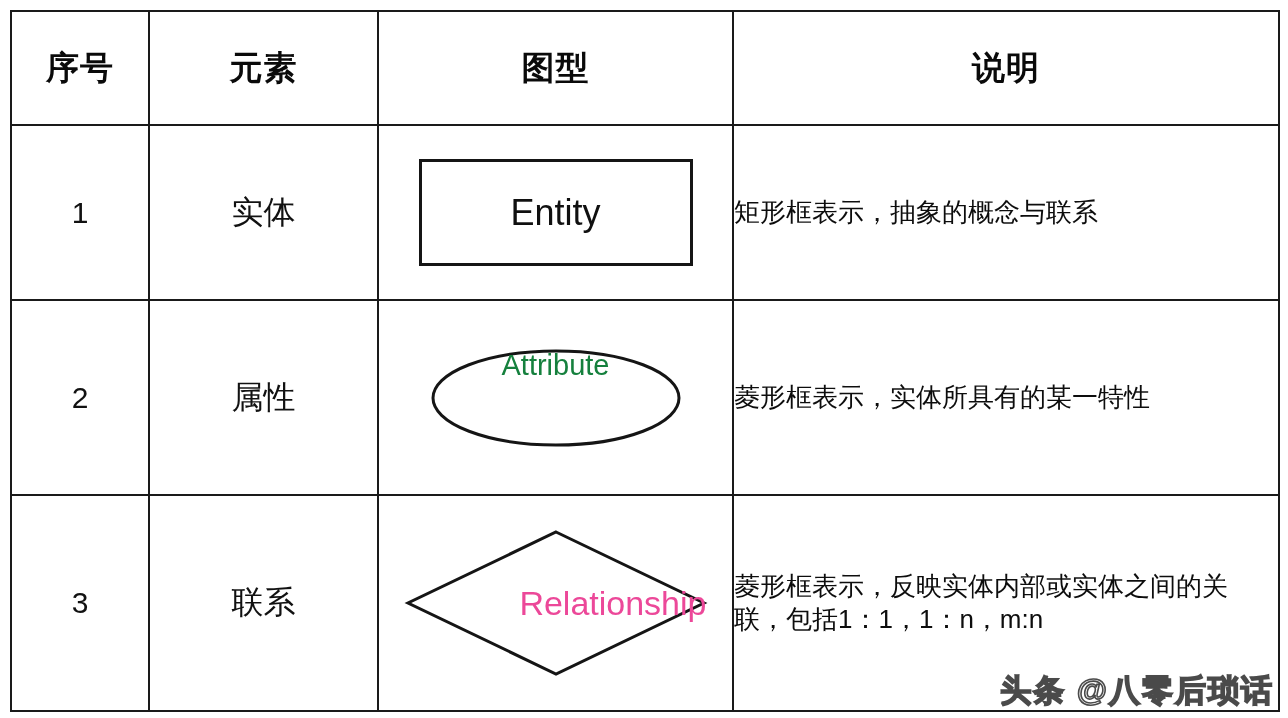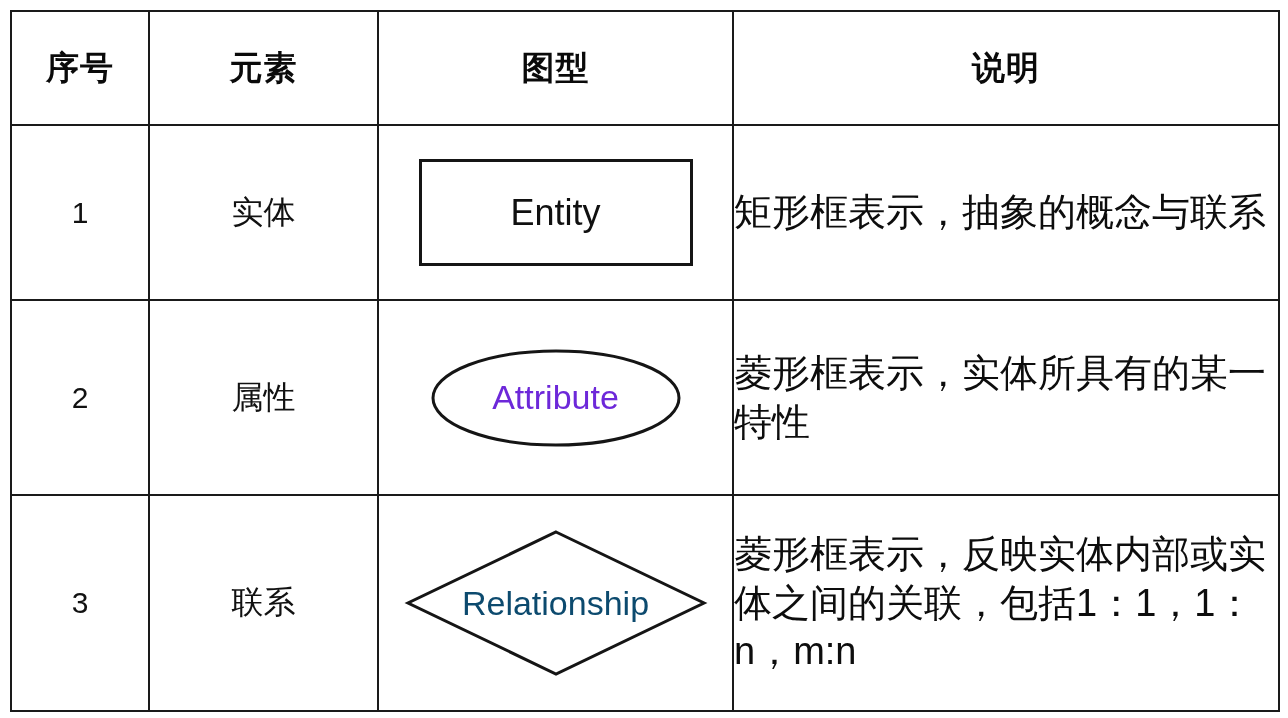--- a/index.html
+++ b/index.html
@@ -70,21 +70,21 @@
   }
   td.seq-cell { font-size: 30px; }
 
   td.shape-cell {
     text-align: center;
     position: relative;
     overflow: visible;
   }
 
   td.desc-cell {
-    font-size: 38px;
+    font-size: 26px;
     line-height: 1.28;
     color: #0d0d0d;
     padding: 0 2px 0 3px;
     text-align: left;
     position: relative;
     word-break: break-all;
   }
   td.desc-cell .desc-text {
     display: block;
     white-space: pre-line;
@@ -121,46 +121,46 @@
   }
   .er-ellipse svg {
     position: absolute;
     inset: 0;
     display: block;
   }
   .er-ellipse .glyph-label {
     position: absolute;
     inset: 0;
     display: flex;
-    align-items: center;
+    align-items: flex-start;
     justify-content: center;
-    font-size: 34px;
-    color: #6d28d9;
+    font-size: 29px;
+    color: #15803d;
   }
 
   
   .er-diamond {
     position: relative;
     width: 302px;
     height: 148px;
   }
   .er-diamond svg {
     position: absolute;
     inset: 0;
     display: block;
     overflow: visible;
   }
   .er-diamond .glyph-label {
     position: absolute;
     inset: 0;
     display: flex;
     align-items: center;
-    justify-content: center;
+    justify-content: flex-end;
     font-size: 34px;
-    color: #0c4a6e;
+    color: #ec4899;
     white-space: nowrap;
   }
 
   
   #watermark {
     position: absolute;
     right: 14px;
     bottom: 6px;
     font-size: 31px;
     font-weight: bold;
@@ -247,14 +247,15 @@
           </div>
         </td>
         <td class="desc-cell">
           <span class="desc-text">菱形框表示，反映实体内部或实体之间的关联，包括1：1，1：n，m:n</span>
         </td>
       </tr>
 
     </tbody>
   </table>
 
+  <div id="watermark">头条 @八零后琐话</div>
 
 </div>
 
 </body></html>

